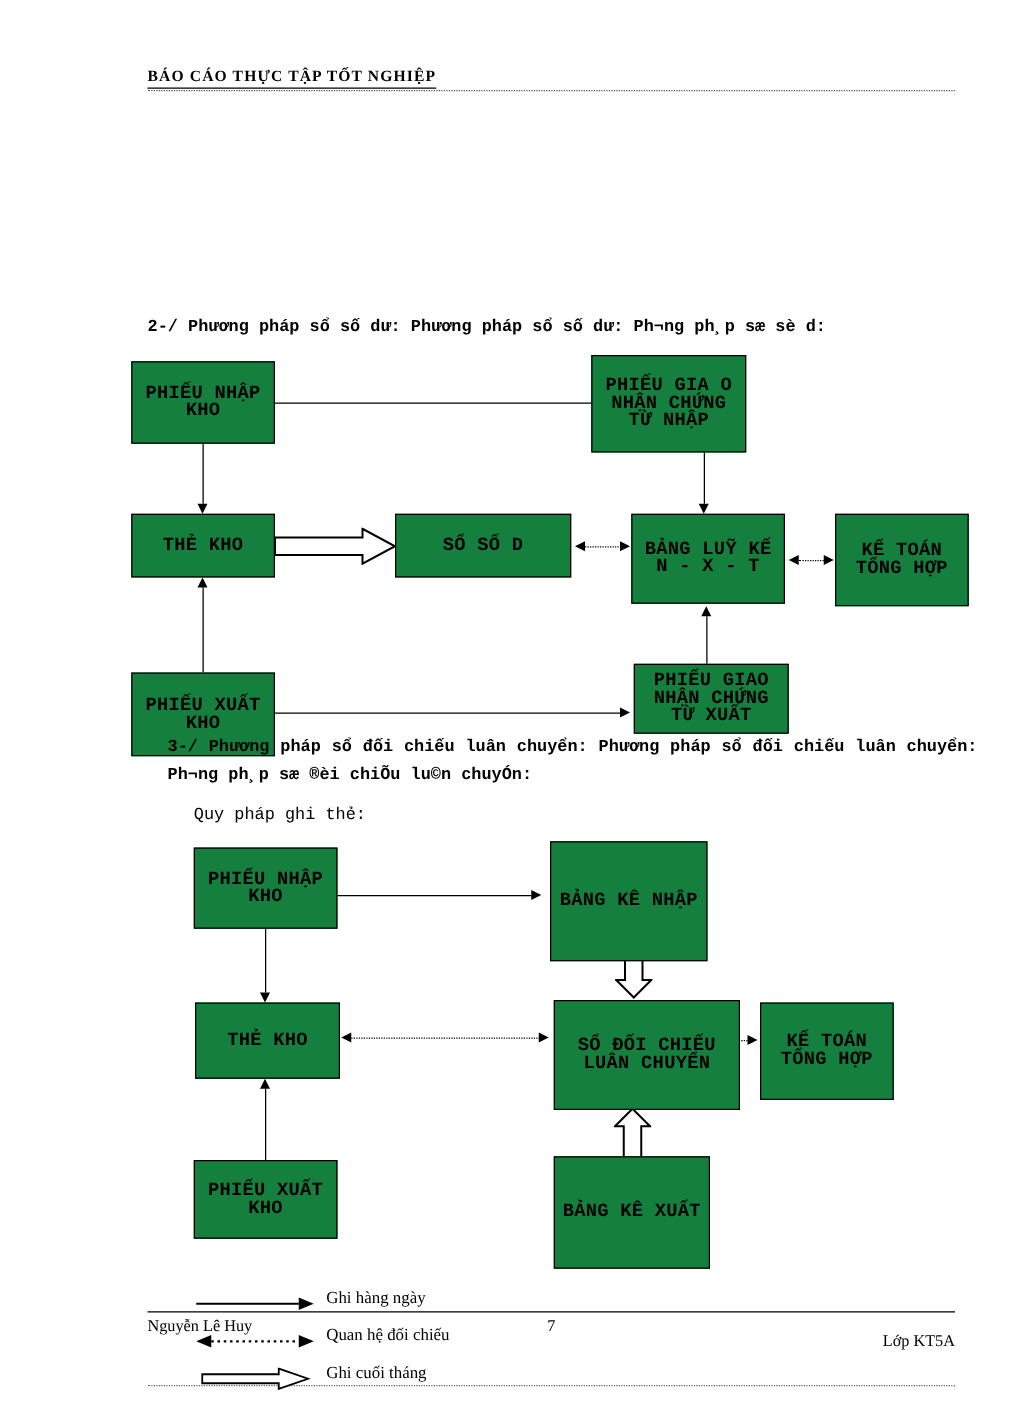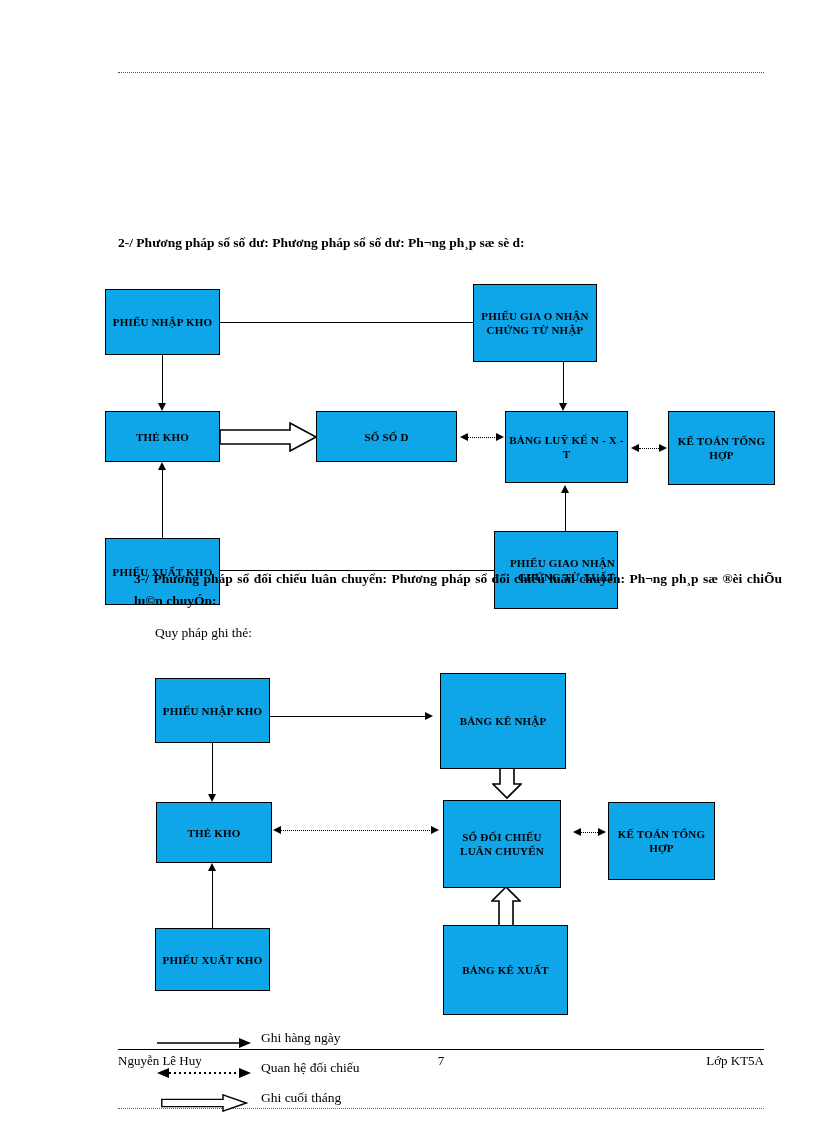--- a/index.html
+++ b/index.html
@@ -37,25 +37,26 @@
     position: absolute;
     left: 0;
     top: 20px;
     width: 646px;
     border-top: 1px dotted #555;
   }
 
   
   .para {
     position: absolute;
-    font-family: Liberation Serif, serif;
+    font-family: Liberation Mono, monospace;
     font-weight: bold;
     font-size: 13.5px;
     line-height: 22px;
     text-align: justify;
+    margin-top: 20px;
   }
   .para.normal { font-weight: normal; }
 
   #heading-2 {
     left: 118px;
     top: 232px;
     width: 648px;
     text-indent: 0;
   }
   #heading-3 {
@@ -70,28 +71,28 @@
     width: 500px;
     font-weight: normal;
     font-size: 13.5px;
     z-index: 30;
   }
 
   
   .dbox {
     position: absolute;
     border: 1.3px solid #000;
-    background: #0ea5e9;
+    background: #15803d;
     display: flex;
     align-items: center;
     justify-content: center;
     text-align: center;
-    font-family: Liberation Serif, serif;
+    font-family: Liberation Mono, monospace;
     font-weight: bold;
-    font-size: 11px;
+    font-size: 15px;
     line-height: 14px;
     letter-spacing: 0.2px;
     box-sizing: border-box;
     z-index: 10;
   }
   .dbox span { display: block; padding: 0 2px; }
 
   
   .ln-h {
     position: absolute;
@@ -145,33 +146,34 @@
   #footer {
     position: absolute;
     left: 118px; top: 1053px;
     width: 646px;
     font-family: "Liberation Serif", serif;
     font-size: 13px;
     z-index: 36;
   }
   #footer .l { position: absolute; left: 0; top: 0; }
   #footer .c { position: absolute; left: 0; top: 0; width: 646px; text-align: center; }
-  #footer .r { position: absolute; right: 0; top: 0; }
+  #footer .r { position: absolute; right: 0; top: 12px; }
   #footer-dots {
     position: absolute;
     left: 118px; top: 1108px;
     width: 646px;
     border-top: 1px dotted #666;
     z-index: 35;
   }
 </style>
 </head>
 <body>
 
 <div id="page-header">
+  <div id="header-title">BÁO CÁO THỰC TẬP TỐT NGHIỆP</div>
   <div id="header-rule"></div>
 </div>
 
 <div class="para" id="heading-2">2-/ Phương pháp sổ số dư: Phương pháp sổ số dư: Ph¬ng  ph¸p  sæ  sè  d:</div>
 
 <div>
 
   <div class="dbox" style="left:105px; top:289px; width:115px; height:66px;">
     <span>PHIẾU NHẬP KHO</span>
   </div>
@@ -193,21 +195,21 @@
   </div>
 
   <div class="dbox" style="left:668px; top:411px; width:107px; height:74px;">
     <span>KẾ TOÁN TỔNG HỢP</span>
   </div>
 
   <div class="dbox" style="left:105px; top:538px; width:115px; height:67px;">
     <span>PHIẾU XUẤT KHO</span>
   </div>
 
-  <div class="dbox" style="left:494px; top:531px; width:124px; height:78px;text-align:right;">
+  <div class="dbox" style="left:507px; top:531px; width:124px; height:56px;">
     <span>PHIẾU GIAO NHẬN CHỨNG TỪ XUẤT</span>
   </div>
 
   <div class="ln-h" style="left:220px; top:322px; width:273px;"></div>
   <div class="ah right" style="left:493px; top:317.5px;"></div>
 
   <div class="ln-v" style="left:162px; top:355px; height:48px;"></div>
   <div class="ah down" style="left:157.5px; top:403px;"></div>
 
   <div class="ln-v" style="left:563px; top:362px; height:41px;"></div>
@@ -246,21 +248,21 @@
   </div>
 
   <div class="dbox" style="left:440px; top:673px; width:126px; height:96px;">
     <span>BẢNG KÊ NHẬP</span>
   </div>
 
   <div class="dbox" style="left:156px; top:802px; width:116px; height:61px;">
     <span>THẺ KHO</span>
   </div>
 
-  <div class="dbox" style="left:443px; top:800px; width:118px; height:88px;">
+  <div class="dbox" style="left:443px; top:800px; width:149px; height:88px;">
     <span>SỔ ĐỐI CHIẾU LUÂN CHUYỂN</span>
   </div>
 
   <div class="dbox" style="left:608px; top:802px; width:107px; height:78px;">
     <span>KẾ TOÁN TỔNG HỢP</span>
   </div>
 
   <div class="dbox" style="left:155px; top:928px; width:115px; height:63px;">
     <span>PHIẾU XUẤT KHO</span>
   </div>

